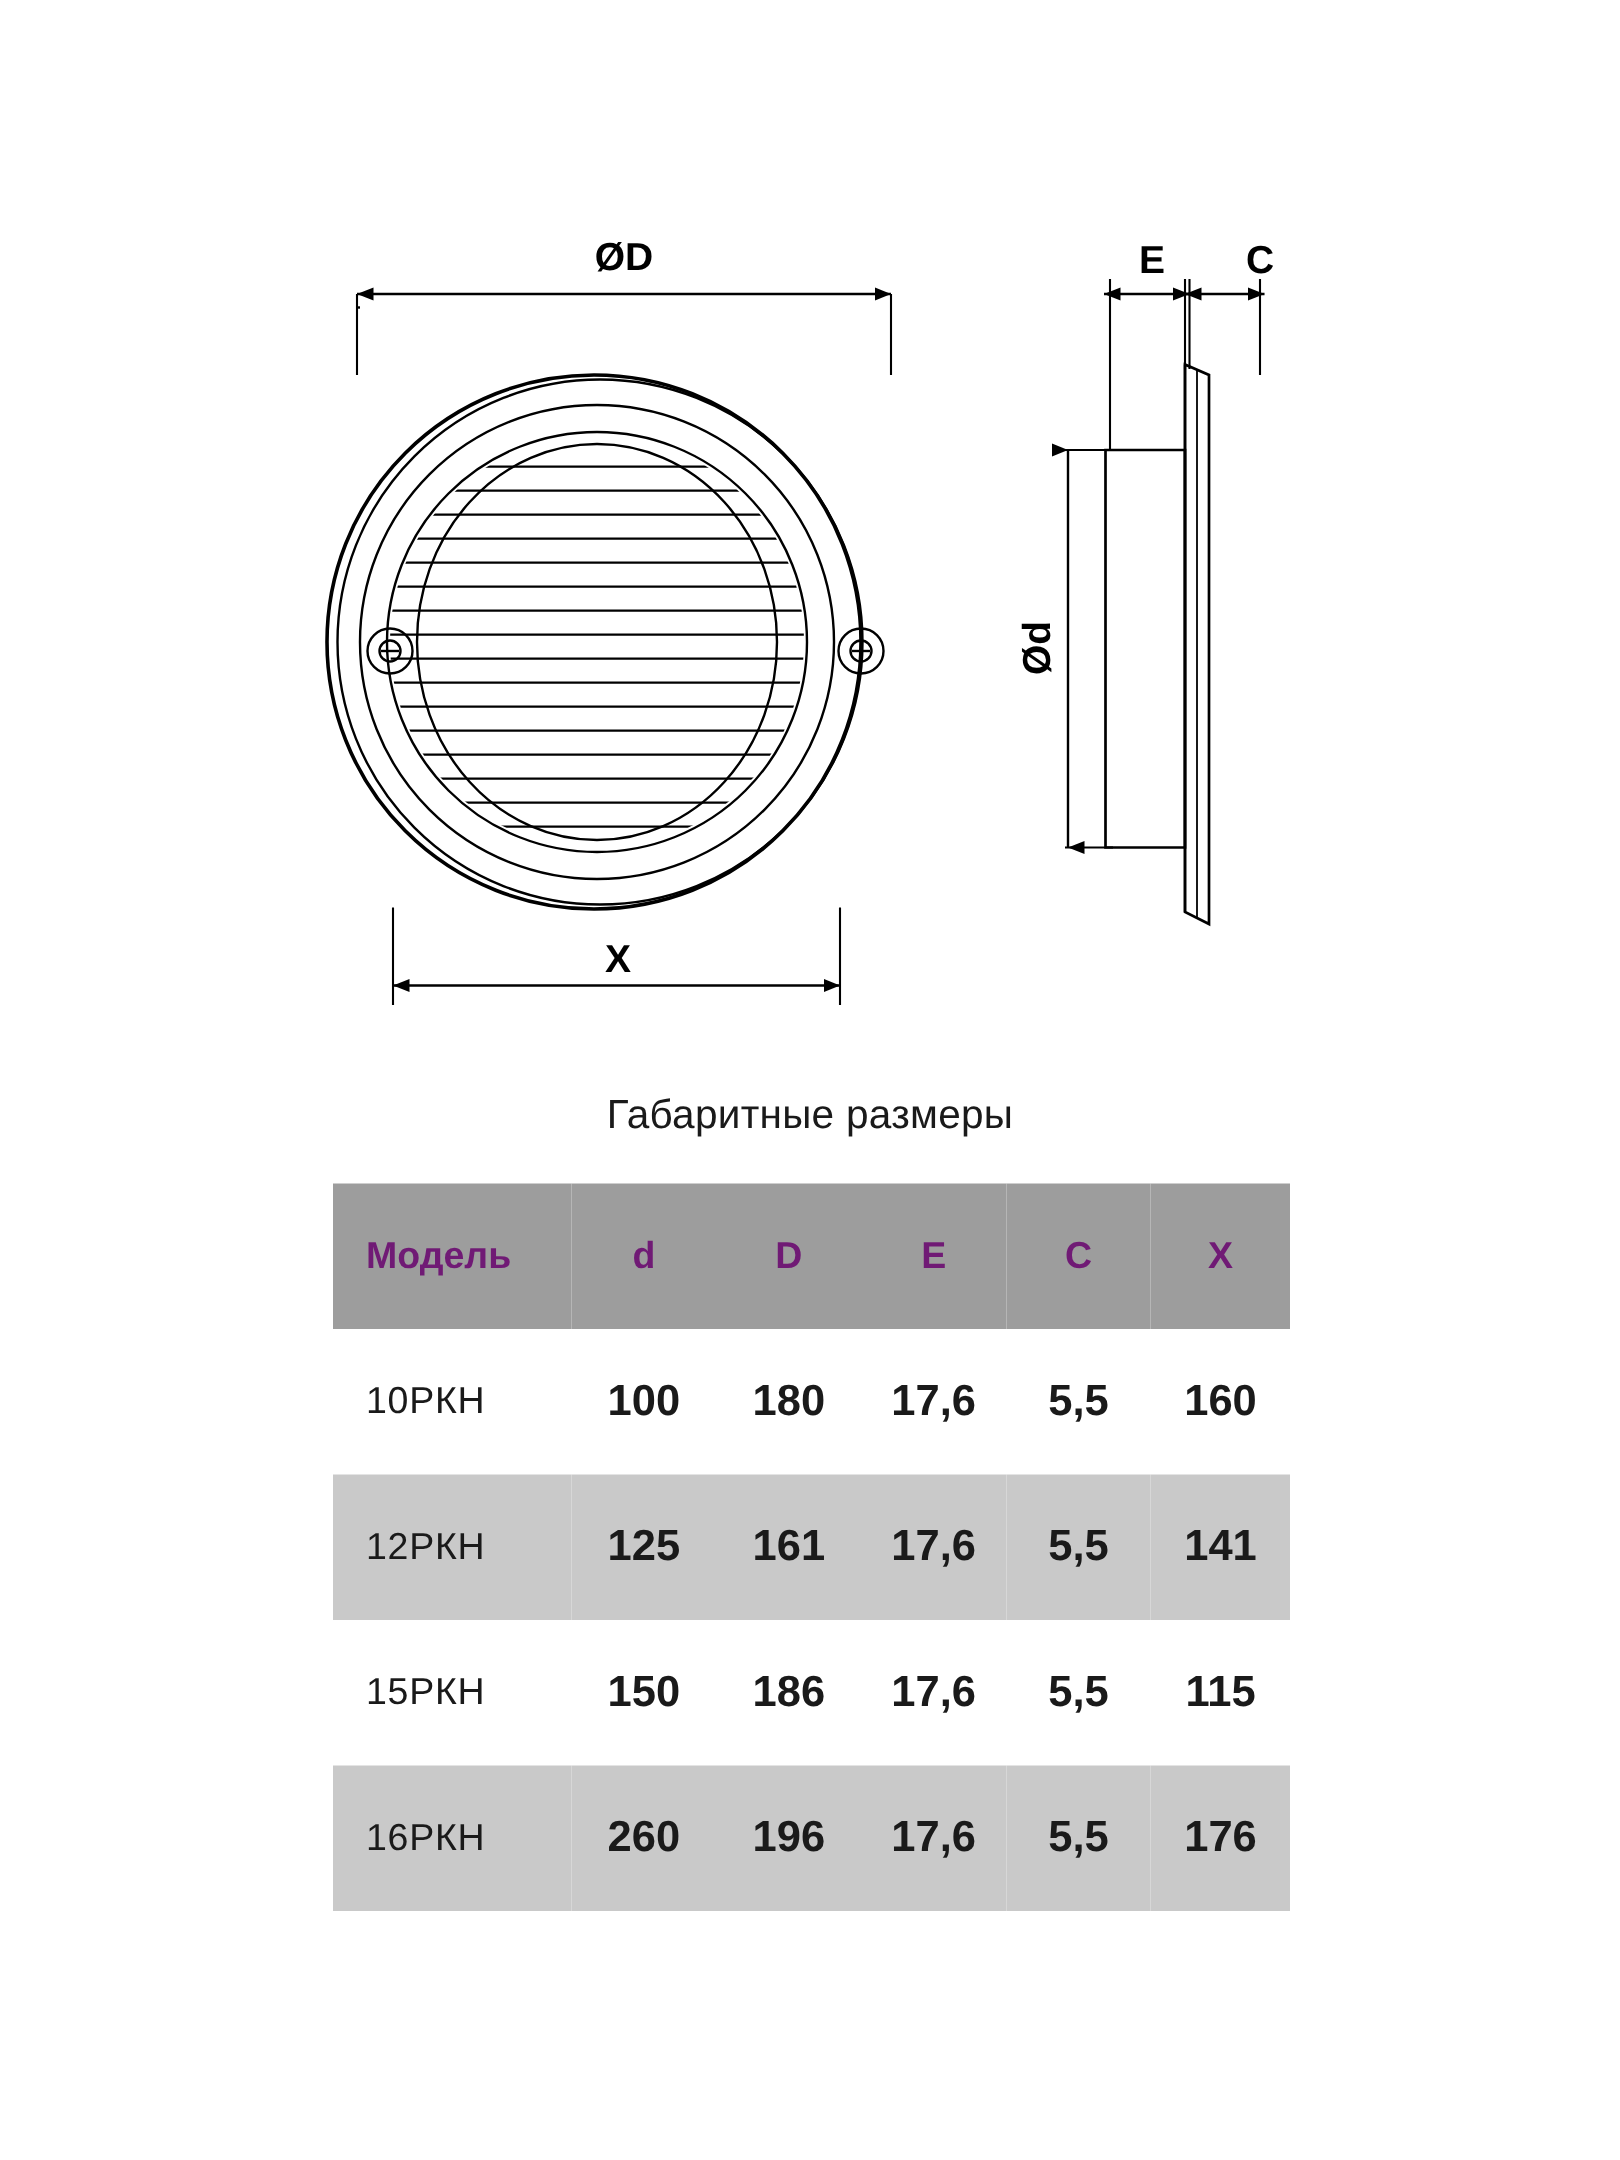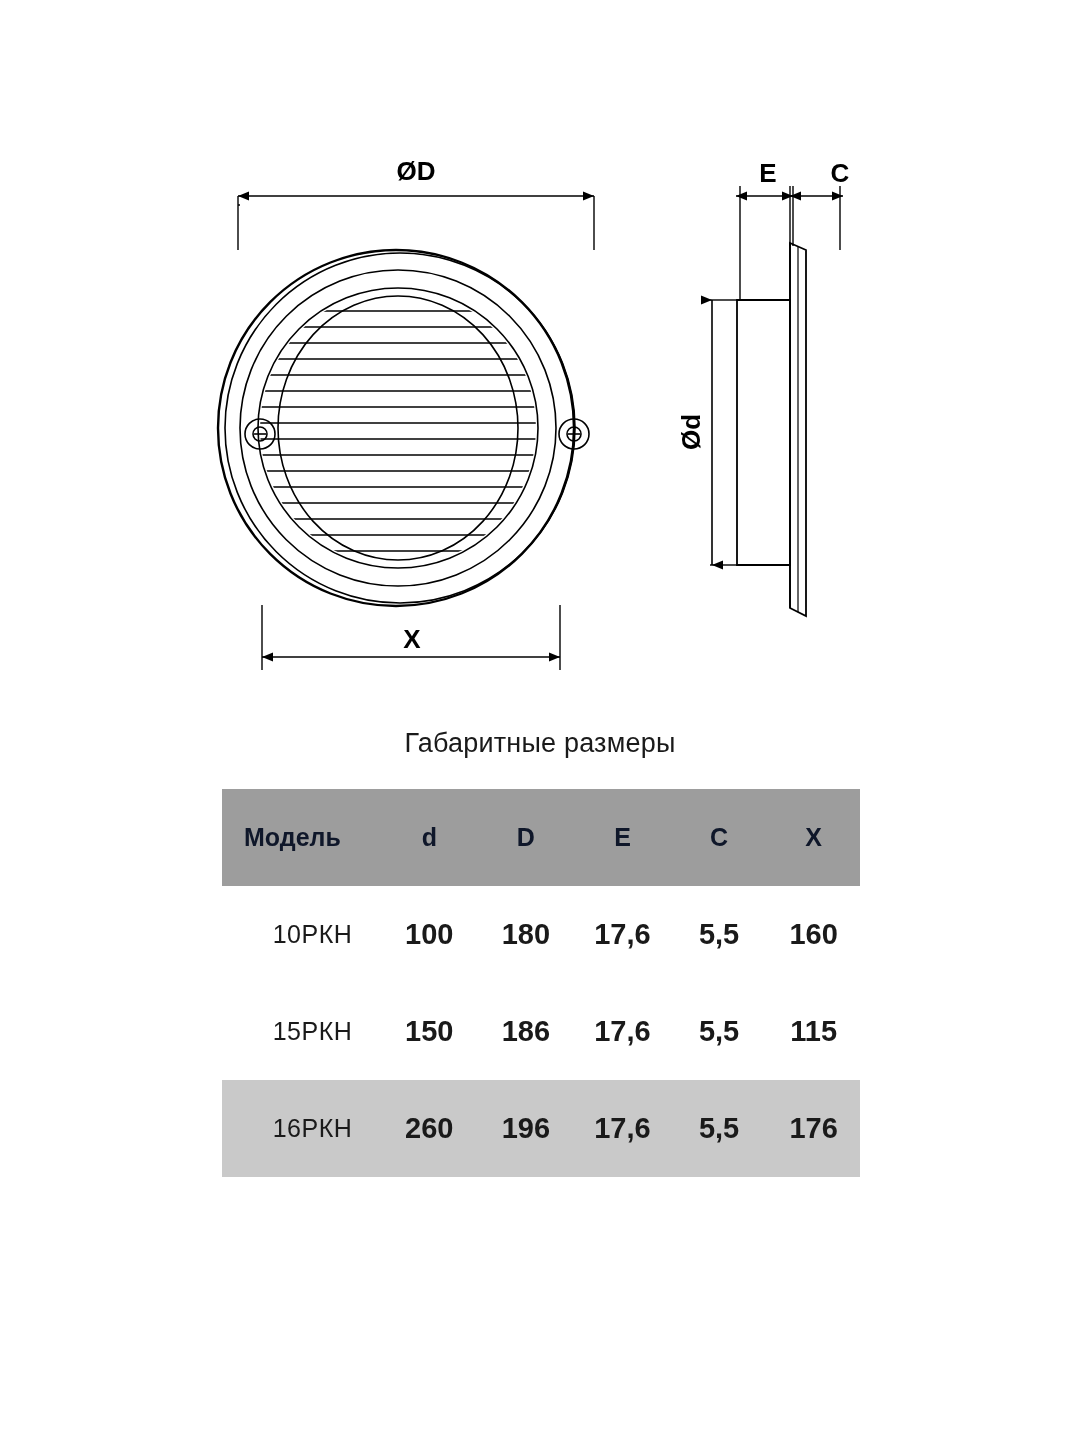--- a/index.html
+++ b/index.html
@@ -63,35 +63,35 @@
     font-size: 29px;
     text-align: center;
     vertical-align: middle;
   }
   table.dims thead tr {
     background: #9d9d9d;
   }
   table.dims thead th {
     font-weight: bold;
     font-size: 25px;
-    color: #0f172a;
+    color: #701a75;
   }
   table.dims thead th.model-col {
     text-align: left;
     padding-left: 22px;
     font-size: 25px;
   }
   table.dims tbody tr.odd {
     background: #ffffff;
   }
   table.dims tbody tr.even {
     background: #c9c9c9;
   }
   table.dims tbody td.model-cell {
-    text-align: center;
+    text-align: left;
     padding-left: 22px;
     font-weight: normal;
     font-size: 25px;
     letter-spacing: 0.5px;
   }
   table.dims tbody td.val {
     font-weight: bold;
   }
   col.c-model { width: 158px; }
   col.c-d     { width: 96px; }
@@ -238,20 +238,28 @@
       </thead>
       <tbody>
         <tr class="odd">
           <td class="model-cell">10РКН</td>
           <td class="val">100</td>
           <td class="val">180</td>
           <td class="val">17,6</td>
           <td class="val">5,5</td>
           <td class="val">160</td>
         </tr>
+        <tr class="even">
+          <td class="model-cell">12РКН</td>
+          <td class="val">125</td>
+          <td class="val">161</td>
+          <td class="val">17,6</td>
+          <td class="val">5,5</td>
+          <td class="val">141</td>
+        </tr>
         <tr class="odd">
           <td class="model-cell">15РКН</td>
           <td class="val">150</td>
           <td class="val">186</td>
           <td class="val">17,6</td>
           <td class="val">5,5</td>
           <td class="val">115</td>
         </tr>
         <tr class="even">
           <td class="model-cell">16РКН</td>

